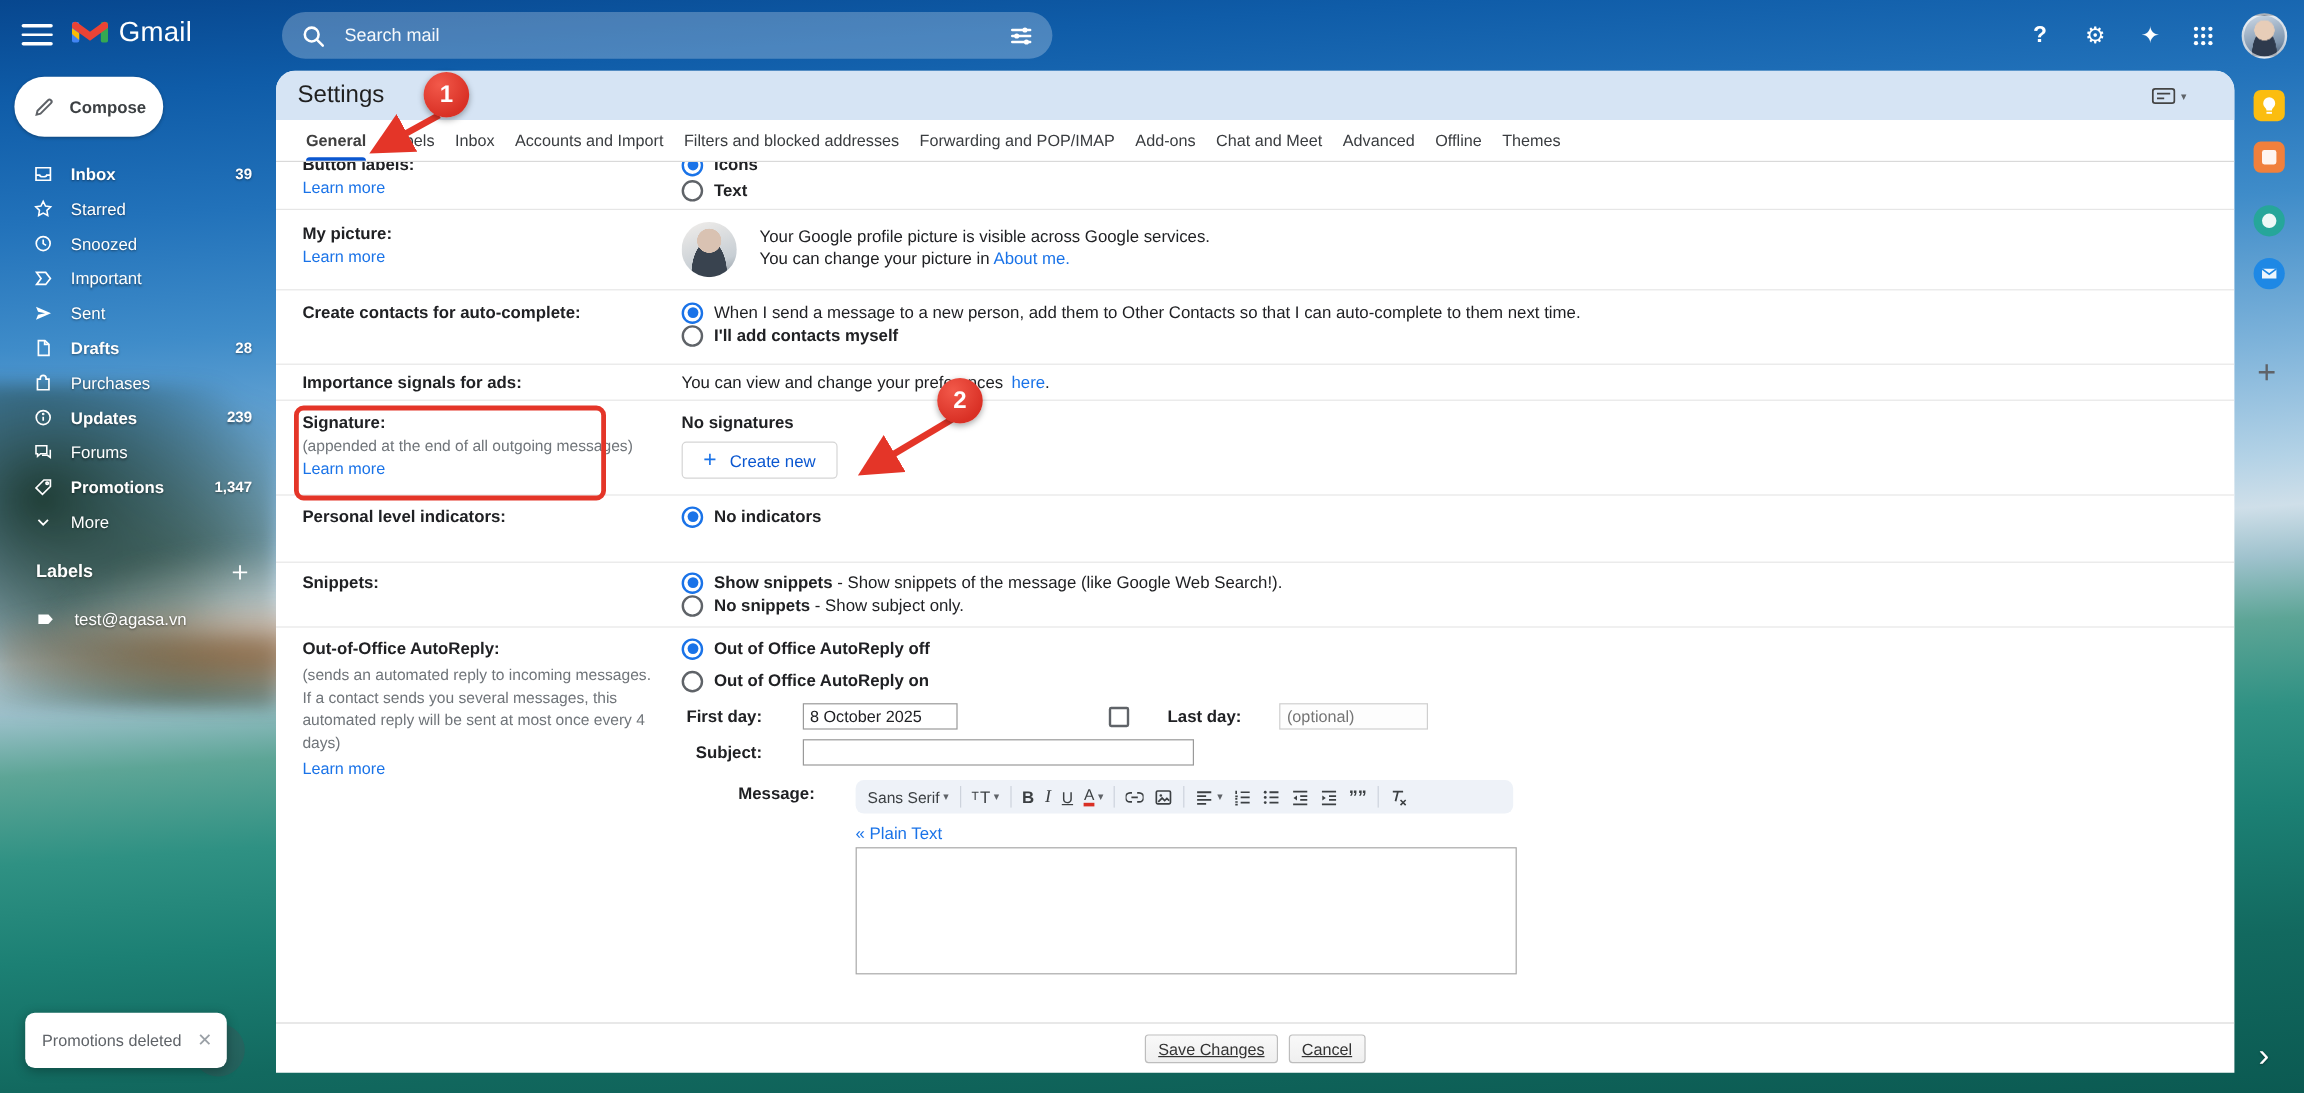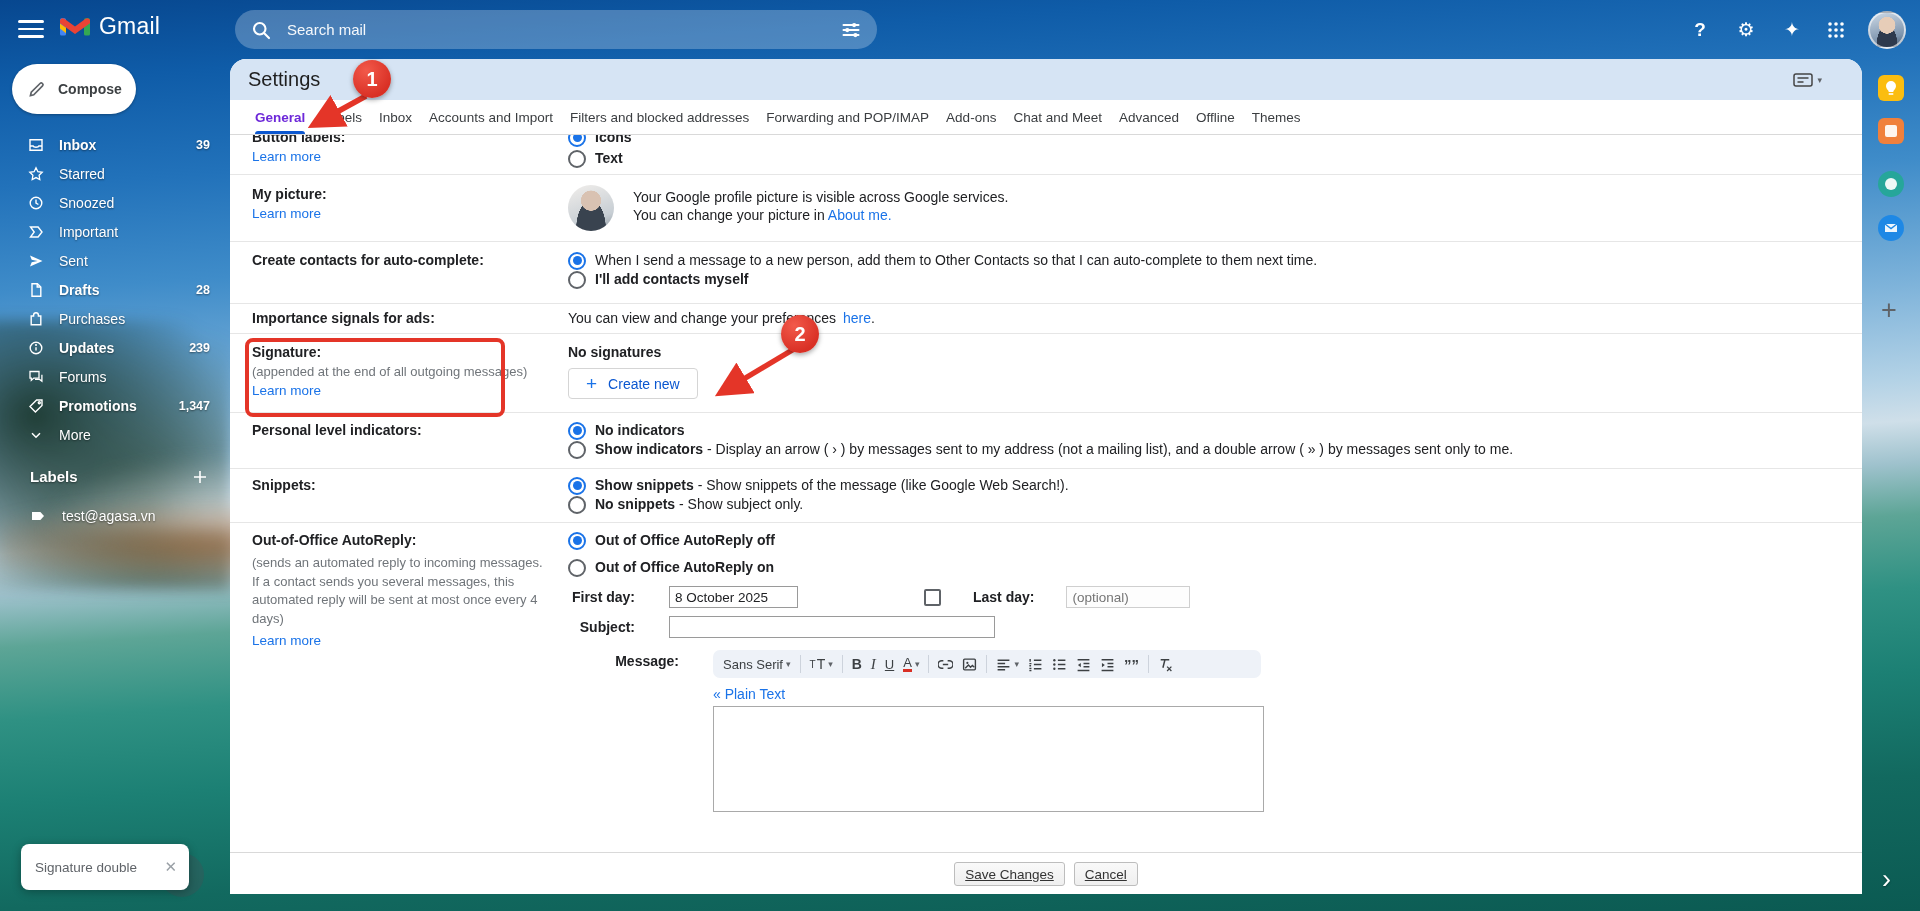--- a/index.html
+++ b/index.html
@@ -35,21 +35,21 @@
   .labels-hd{position:absolute;left:0;top:409px;width:100%;display:flex;align-items:center;padding:0 22px 0 30px;box-sizing:border-box;font-size:15px;font-weight:bold;}
   .labels-hd .lbl{flex:1;}
   .label-item{position:absolute;left:0;top:442px;width:100%;height:29px;display:flex;align-items:center;padding-left:30px;gap:16px;font-size:14px;box-sizing:border-box;cursor:pointer;}
   
   .panel{position:absolute;left:230px;top:59px;width:1632px;height:835px;background:#fff;border-radius:16px 16px 0 0;overflow:hidden;}
   .panel-hd{height:41px;background:#d6e4f4;display:flex;align-items:center;padding:0 40px 0 18px;}
   .panel-title{font-size:20px;color:#1f1f1f;}
   .density{margin-left:auto;display:flex;align-items:center;gap:4px;color:#444;cursor:pointer;}
   .tabs{height:34px;border-bottom:1px solid #d9d9d9;display:flex;align-items:center;gap:17px;padding-left:25px;font-size:13.5px;color:#3a3d40;}
   .tab{cursor:pointer;white-space:nowrap;position:relative;height:100%;display:flex;align-items:center;}
-  .tab.sel{color:#6d28d9;font-weight:bold;}
+  .tab.sel{color:#404040;font-weight:bold;}
   .tab.sel::after{content:"";position:absolute;left:0;right:0;bottom:0;height:3px;background:#0b57d0;border-radius:3px 3px 0 0;}
   .content{position:relative;height:760px;overflow:hidden;font-size:14px;}
   .row{display:flex;border-bottom:1px solid #e6e6e6;padding-left:22px;box-sizing:border-box;overflow:hidden;}
   .col-l{width:316px;flex:none;}
   .col-c{flex:1;min-width:0;}
   .blbl{font-weight:bold;color:#202124;}
   .sub{color:#70757a;font-size:13px;}
   .lnk{color:#1a73e8;text-decoration:none;cursor:pointer;font-size:13.5px;}
   .optline{display:flex;align-items:center;gap:9px;line-height:19px;white-space:nowrap;}
   .radio{width:14px;height:14px;border:2px solid #5f6368;border-radius:50%;flex:none;position:relative;cursor:pointer;box-sizing:content-box;}
@@ -374,24 +374,20 @@
 
       <div class="row r6">
         <div class="col-l">
             <div class="blbl lh19">Personal level indicators:</div>
           </div>
         <div class="col-c">
           <div class="optline">
               <span class="radio sel"></span>
               <span class="blbl">No indicators</span>
             </div>
-          <div class="optline">
-              <span class="radio"></span>
-              <span><b>Show indicators</b> <span>- Display an arrow ( › ) by messages sent to my address (not a mailing list), and a double arrow ( » ) by messages sent only to me.</span></span>
-            </div>
         </div>
       </div>
 
       <div class="row r7">
         <div class="col-l">
             <div class="blbl lh19">Snippets:</div>
           </div>
         <div class="col-c">
           <div class="optline">
               <span class="radio sel"></span>
@@ -565,17 +561,17 @@
         </marker>
       </defs>
     <line x1="366" y1="96" x2="315" y2="124" stroke="#e43528" stroke-width="5.5" marker-end="url(#ah)"></line>
     <line x1="794" y1="349" x2="722" y2="392" stroke="#e43528" stroke-width="5.5" marker-end="url(#ah)"></line>
   </svg>
   <div class="stepc" style="left:353px;top:60px;">1</div>
   <div class="stepc" style="left:781px;top:315px;">2</div>
 
   <div class="chev-circle">›</div>
   <div class="toast">
-    <span class="t">Signature double</span>
+    <span class="t">Promotions deleted</span>
     <span class="x">✕</span>
   </div>
 
 </div>
 
 </body></html>

